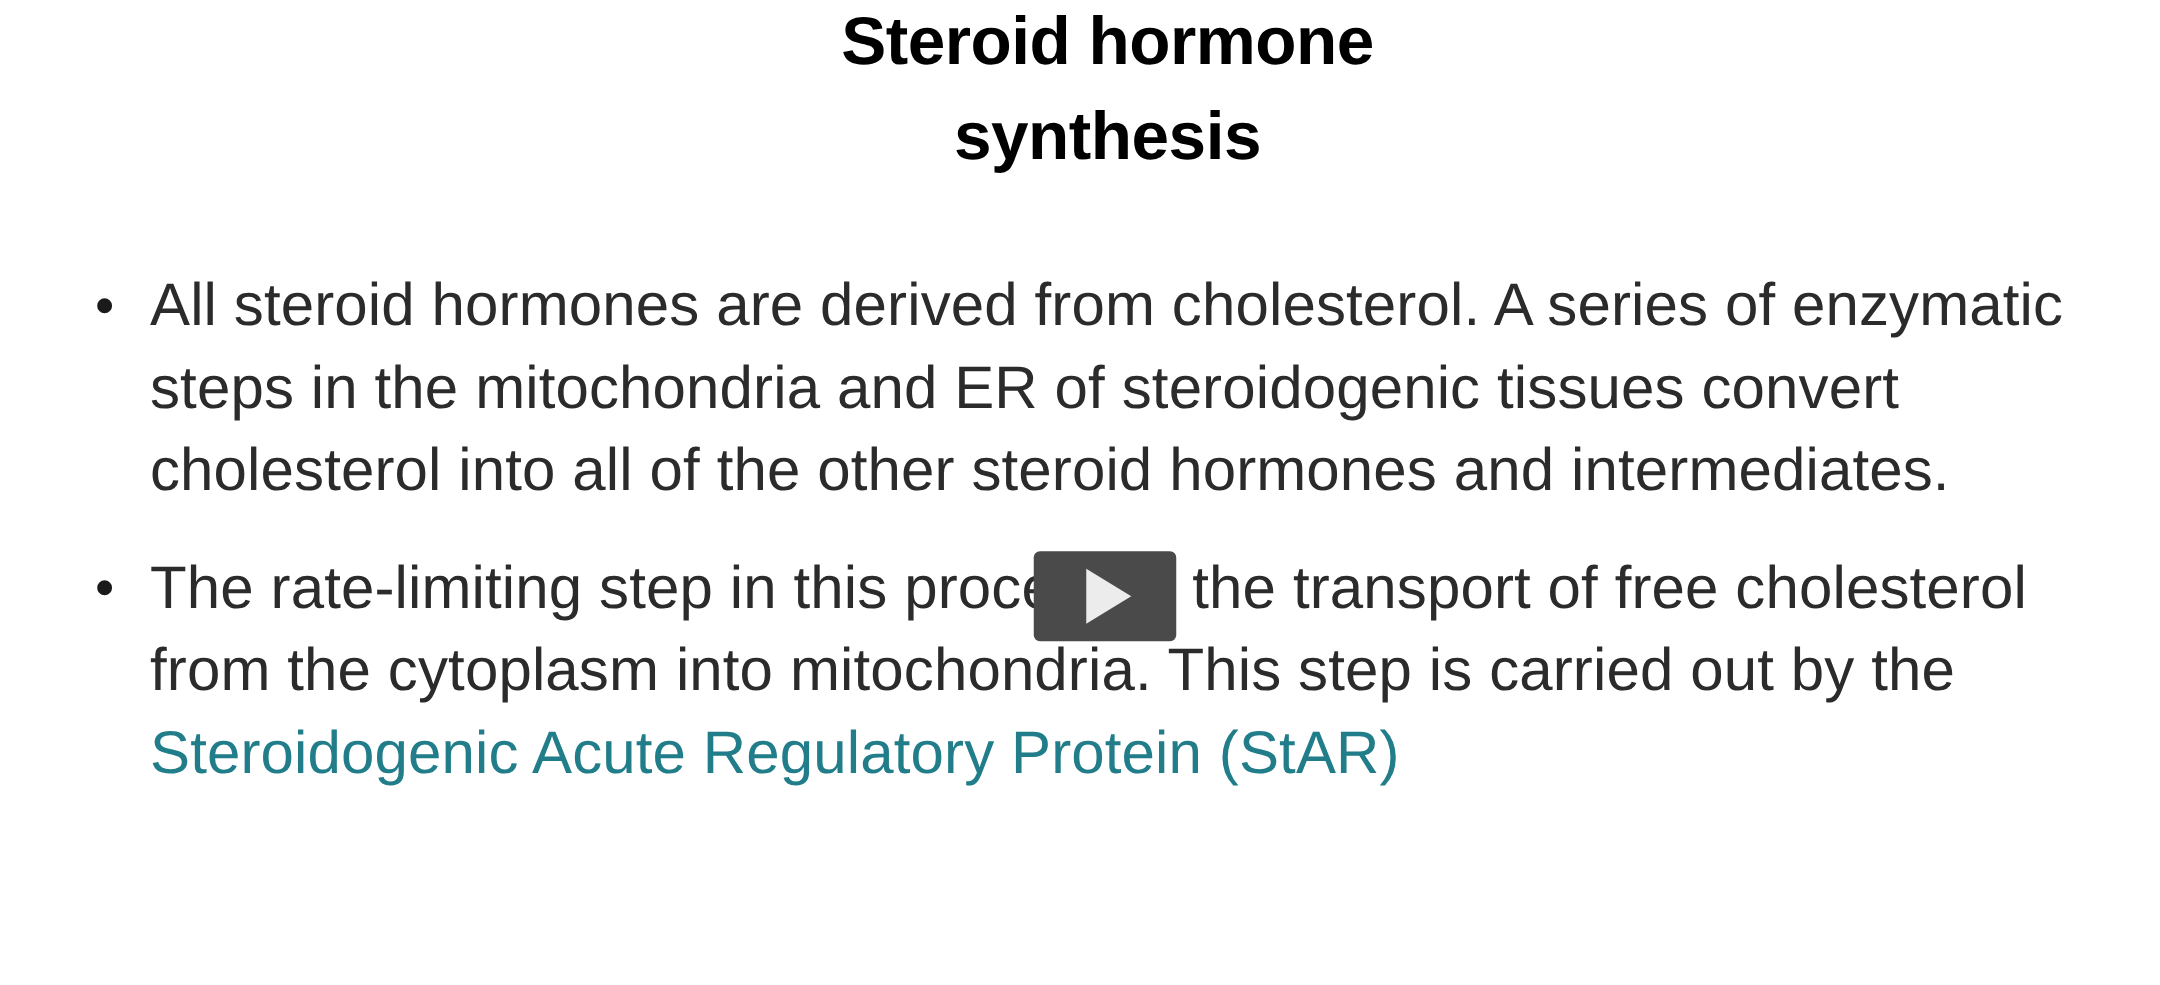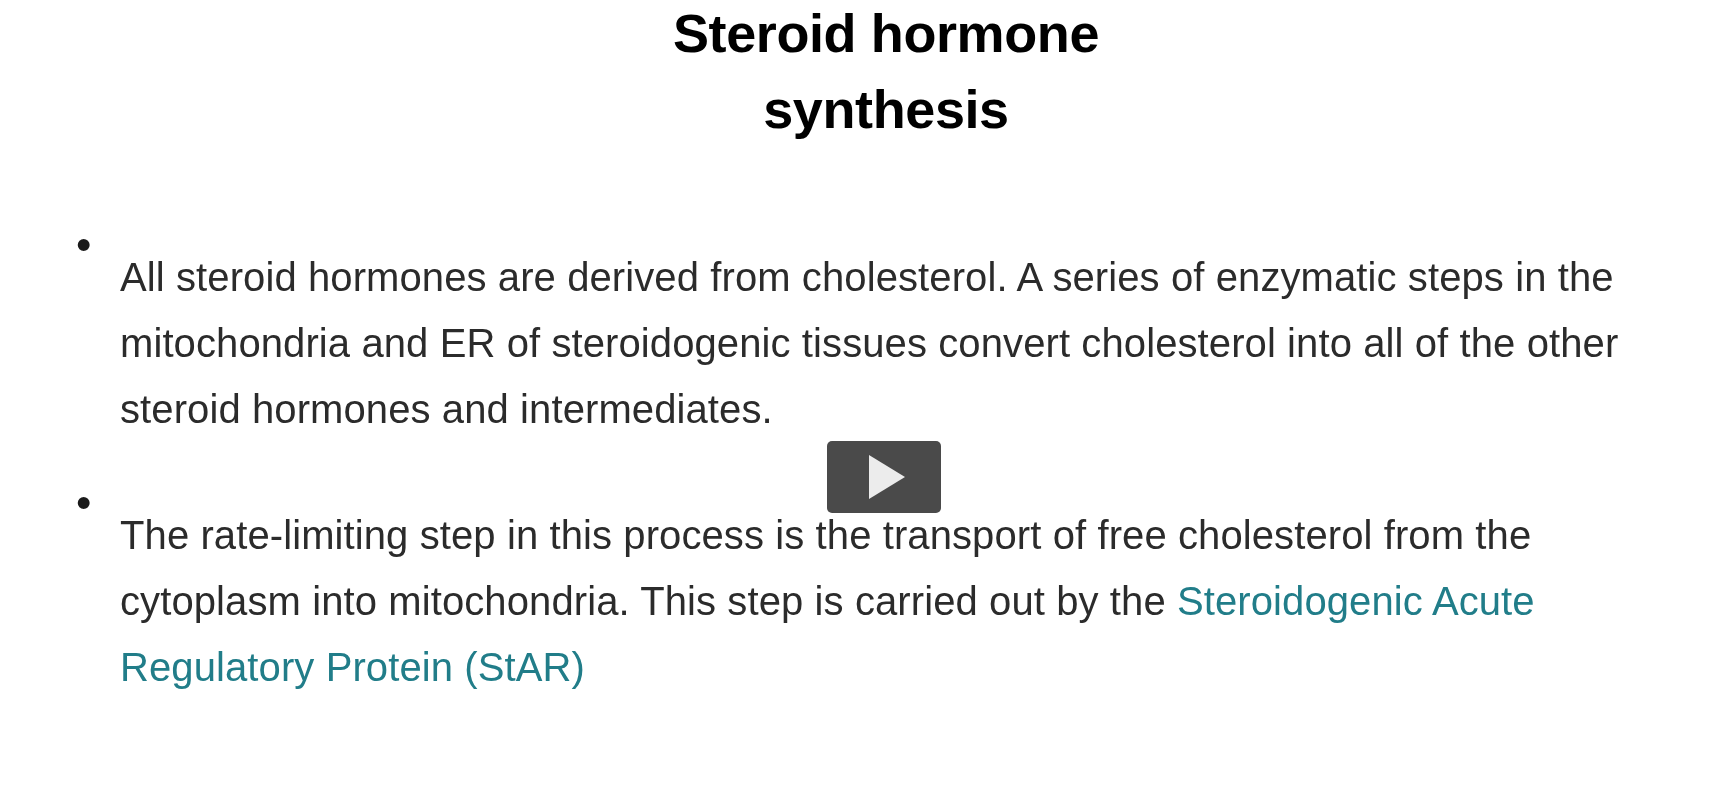--- a/index.html
+++ b/index.html
@@ -61,25 +61,24 @@
     color: #1a1a1a;
     text-align: left;
     padding-left: 14px;
     box-sizing: border-box;
   }
 
   .bullet-text {
     flex: 1 1 auto;
     font-family: "Liberation Sans", sans-serif;
     font-weight: 300;
-    font-size: 40px;
+    font-size: 48px;
     line-height: 66px;
     color: #2b2b2b;
     letter-spacing: 0.1px;
-    margin-top: 32px;
   }
 
   .link-text {
     color: #217d89;
   }
 
   
   .play-overlay {
     position: absolute;
     left: 827px;

